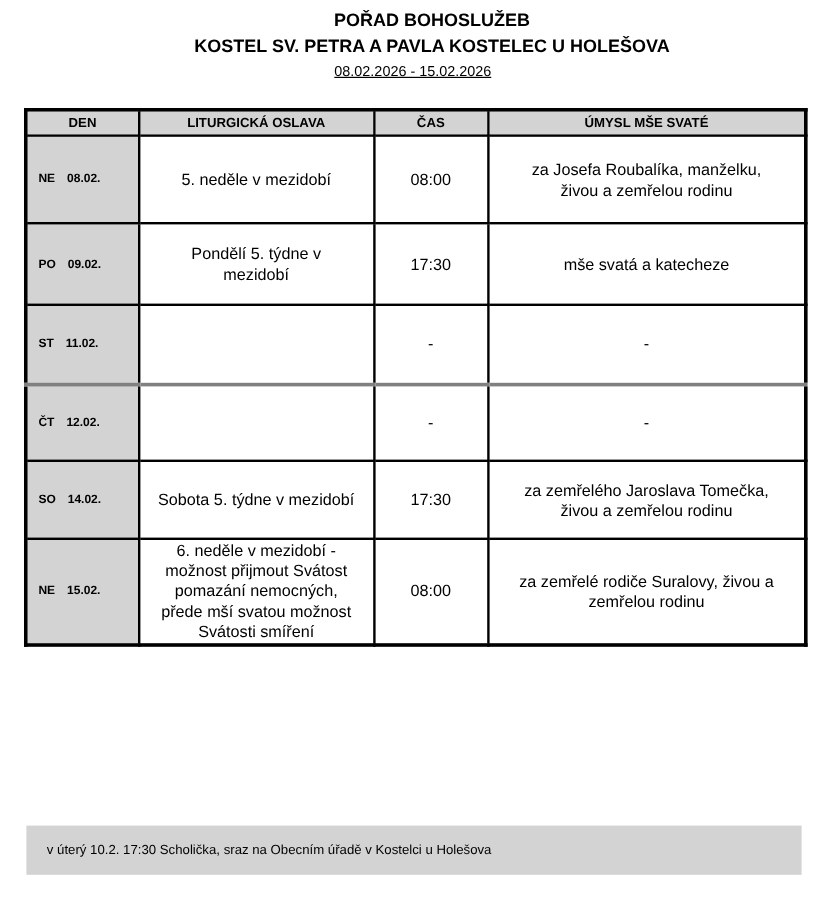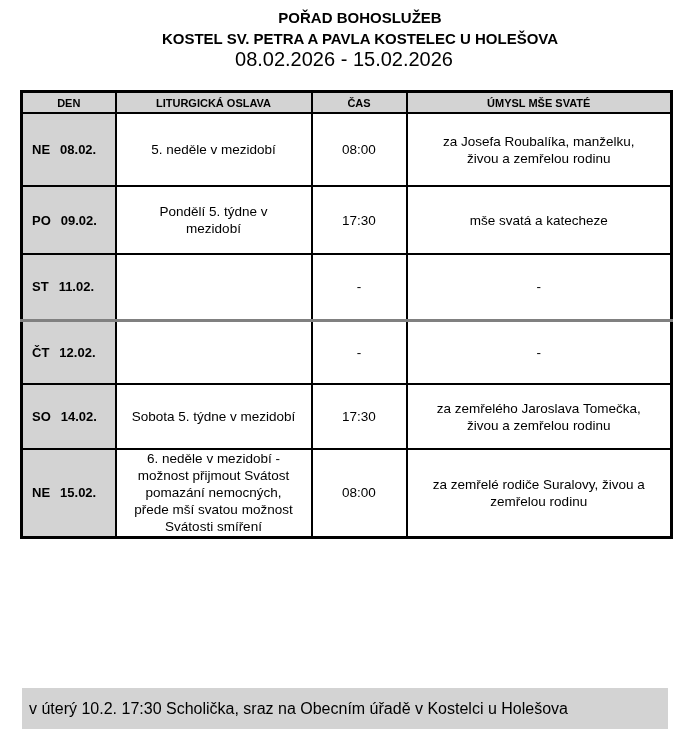--- a/index.html
+++ b/index.html
@@ -19,22 +19,23 @@
     width: 688px;
     text-align: center;
   }
   .title-main, .title-church {
     font-weight: bold;
     font-size: 15px;
     line-height: 21px;
     padding-left: 32px;
   }
   .title-dates {
-    font-size: 20px;
+    font-size: 12px;
     line-height: 21px;
+    text-decoration: underline;
   }
   table.schedule {
     position: absolute;
     left: 20px;
     top: 90px;
     width: 650px;
     border-collapse: collapse;
     table-layout: fixed;
     border: 3px solid #000000;
   }
@@ -46,21 +47,21 @@
     background: #d3d3d3;
     font-size: 11px;
     font-weight: bold;
     height: 19px;
     padding: 0;
     text-align: center;
   }
   td.den-cell {
     background: #d3d3d3;
     font-weight: bold;
-    font-size: 13px;
+    font-size: 10px;
     text-align: left;
     padding-left: 9px;
     vertical-align: middle;
   }
   td.den-cell .den-date { margin-left: 10px; }
   td.oslava-cell, td.cas-cell, td.umysl-cell {
     font-size: 13.5px;
     text-align: center;
     vertical-align: middle;
     line-height: 17px;
@@ -72,22 +73,22 @@
     position: absolute;
     left: 22px;
     top: 688px;
     width: 646px;
     height: 41px;
     background: #d3d3d3;
     display: flex;
     align-items: center;
   }
   .footer-bar span {
-    font-size: 16px;
-    padding-left: 7px;
+    font-size: 11px;
+    padding-left: 17px;
   }
 </style>
 </head>
 <body>
 
 <div class="titles">
   <div class="title-main">POŘAD BOHOSLUŽEB</div>
   <div class="title-church">KOSTEL SV. PETRA A PAVLA KOSTELEC U HOLEŠOVA</div>
   <div class="title-dates">08.02.2026 - 15.02.2026</div>
 </div>

